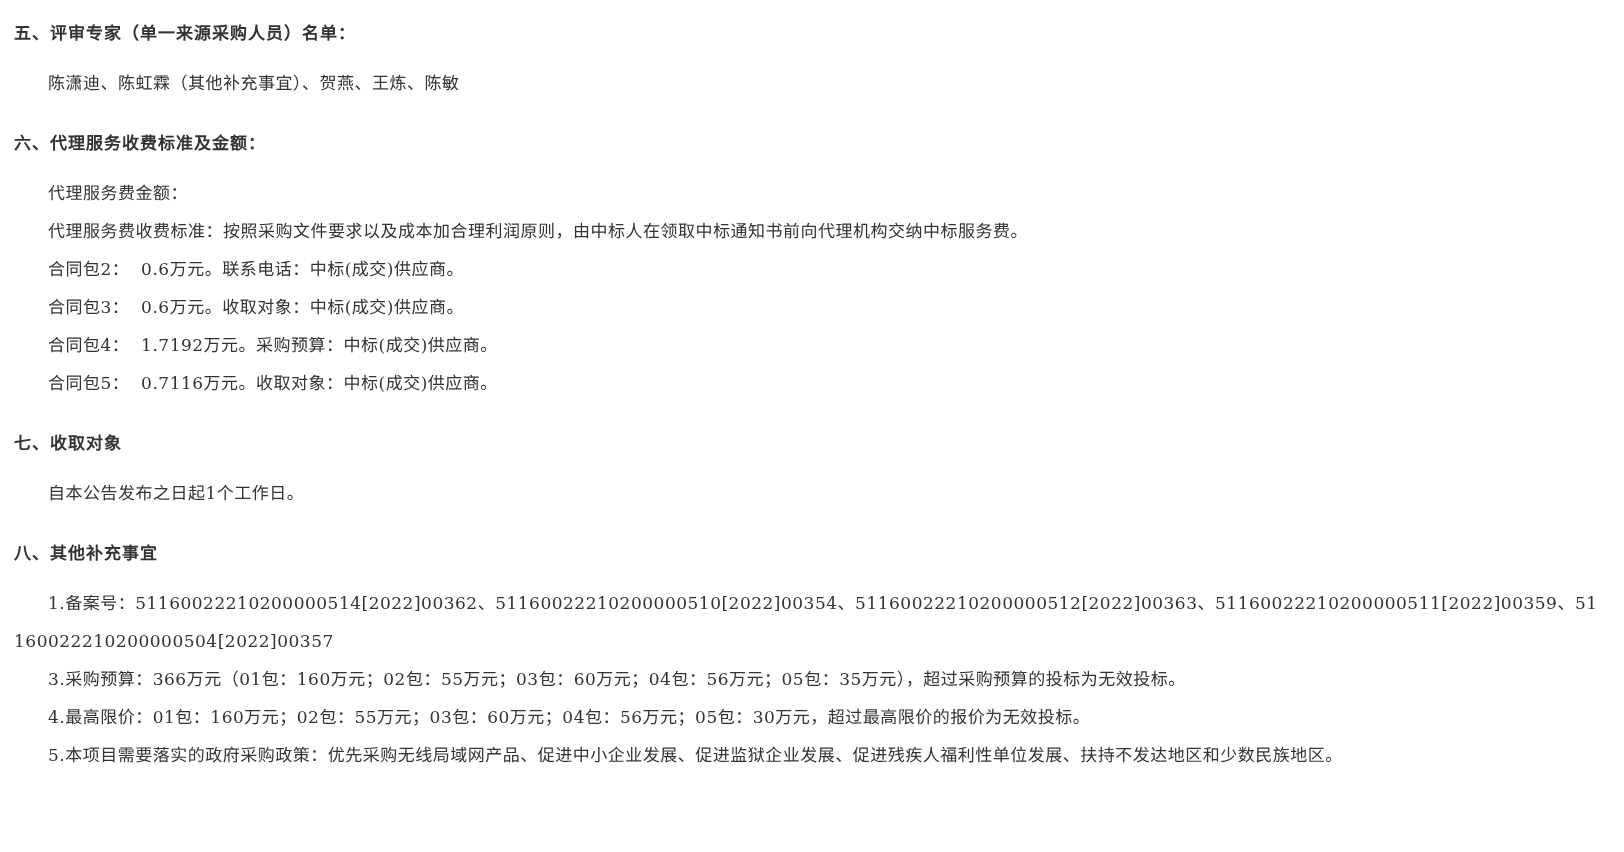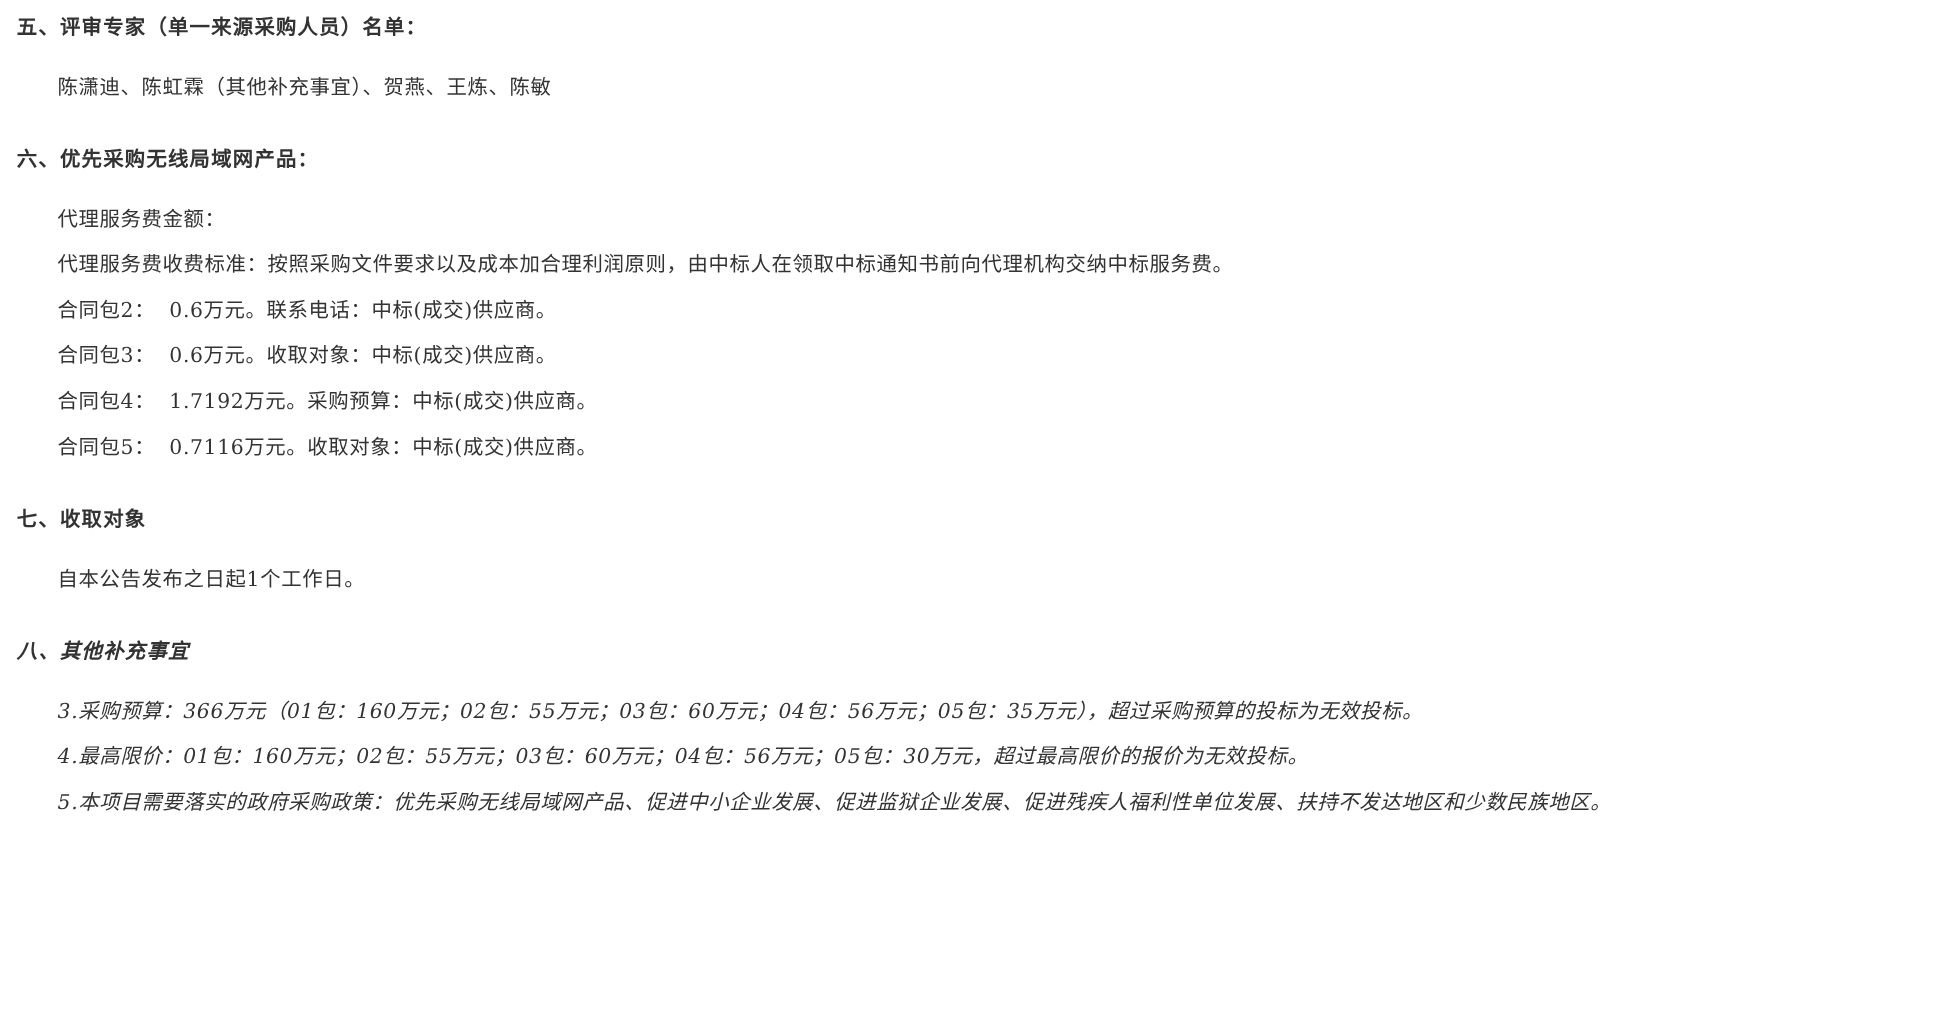--- a/index.html
+++ b/index.html
@@ -12,24 +12,24 @@
     min-height: 852px;
     color: #333333;
     font-family: "DejaVu Serif", "Liberation Serif", serif;
     font-size: 17px;
   }
   .doc {
     padding: 12px 18px 10px 14px;
   }
   .section {
     margin-bottom: 30px;
+    margin-top: 10px;
   }
   .section:last-child {
     margin-bottom: 0;
-    font-style: italic;
   }
   .section-heading {
     margin: 0 0 20px 0;
     font-size: 17px;
     font-weight: bold;
     line-height: 22px;
     letter-spacing: 1px;
   }
   .para {
     margin: 0;
@@ -44,34 +44,35 @@
 <body>
 
 <main class="doc">
 
   <section class="section">
     <h2 class="section-heading">五、评审专家（单一来源采购人员）名单：</h2>
     <p class="para">陈潇迪、陈虹霖（其他补充事宜）、贺燕、王炼、陈敏</p>
   </section>
 
   <section class="section">
-    <h2 class="section-heading">六、优先采购无线局域网产品：</h2>
+    <h2 class="section-heading">六、代理服务收费标准及金额：</h2>
     <p class="para">代理服务费金额：</p>
     <p class="para">代理服务费收费标准：按照采购文件要求以及成本加合理利润原则，由中标人在领取中标通知书前向代理机构交纳中标服务费。</p>
     <p class="para">合同包2：  0.6万元。联系电话：中标(成交)供应商。</p>
     <p class="para">合同包3：  0.6万元。收取对象：中标(成交)供应商。</p>
     <p class="para">合同包4：  1.7192万元。采购预算：中标(成交)供应商。</p>
     <p class="para">合同包5：  0.7116万元。收取对象：中标(成交)供应商。</p>
   </section>
 
   <section class="section">
     <h2 class="section-heading">七、收取对象</h2>
     <p class="para">自本公告发布之日起1个工作日。</p>
   </section>
 
   <section class="section">
     <h2 class="section-heading">八、其他补充事宜</h2>
+    <p class="para">1.备案号：51160022210200000514[2022]00362、51160022210200000510[2022]00354、51160022210200000512[2022]00363、51160022210200000511[2022]00359、51160022210200000504[2022]00357</p>
     <p class="para">3.采购预算：366万元（01包：160万元；02包：55万元；03包：60万元；04包：56万元；05包：35万元），超过采购预算的投标为无效投标。</p>
     <p class="para">4.最高限价：01包：160万元；02包：55万元；03包：60万元；04包：56万元；05包：30万元，超过最高限价的报价为无效投标。</p>
     <p class="para">5.本项目需要落实的政府采购政策：优先采购无线局域网产品、促进中小企业发展、促进监狱企业发展、促进残疾人福利性单位发展、扶持不发达地区和少数民族地区。</p>
   </section>
 
 </main>
 
 </body></html>

